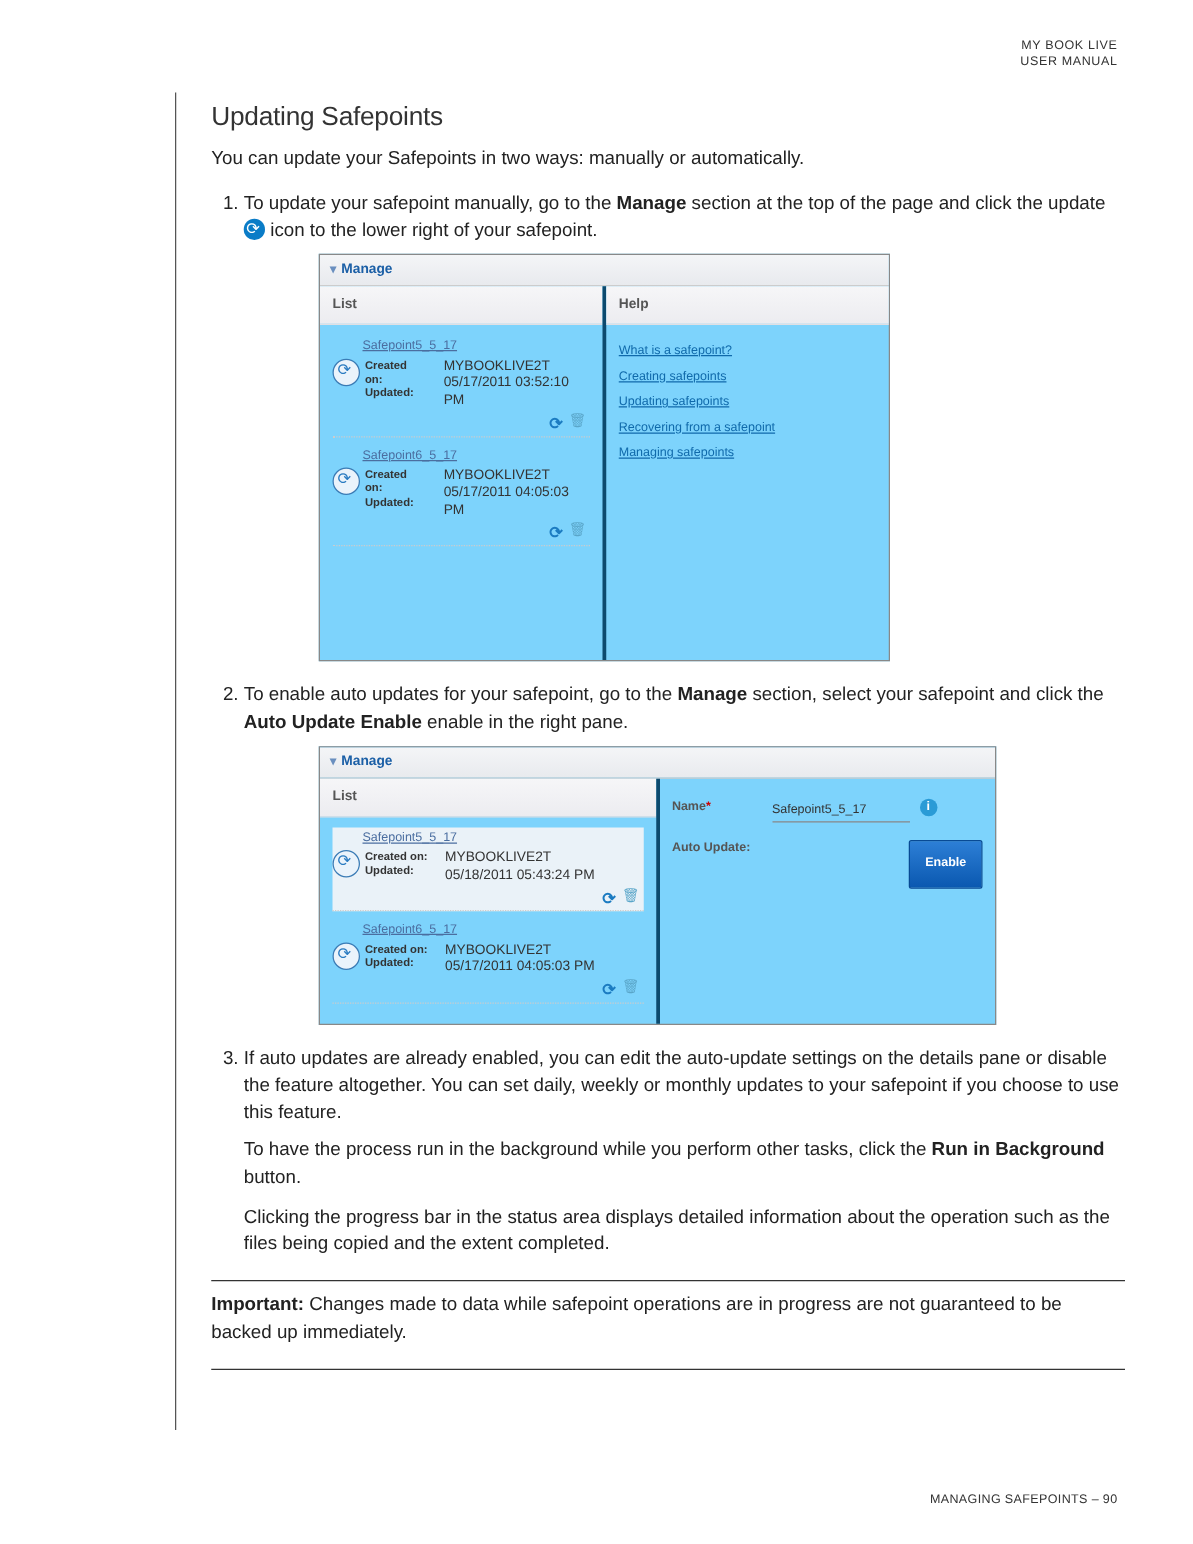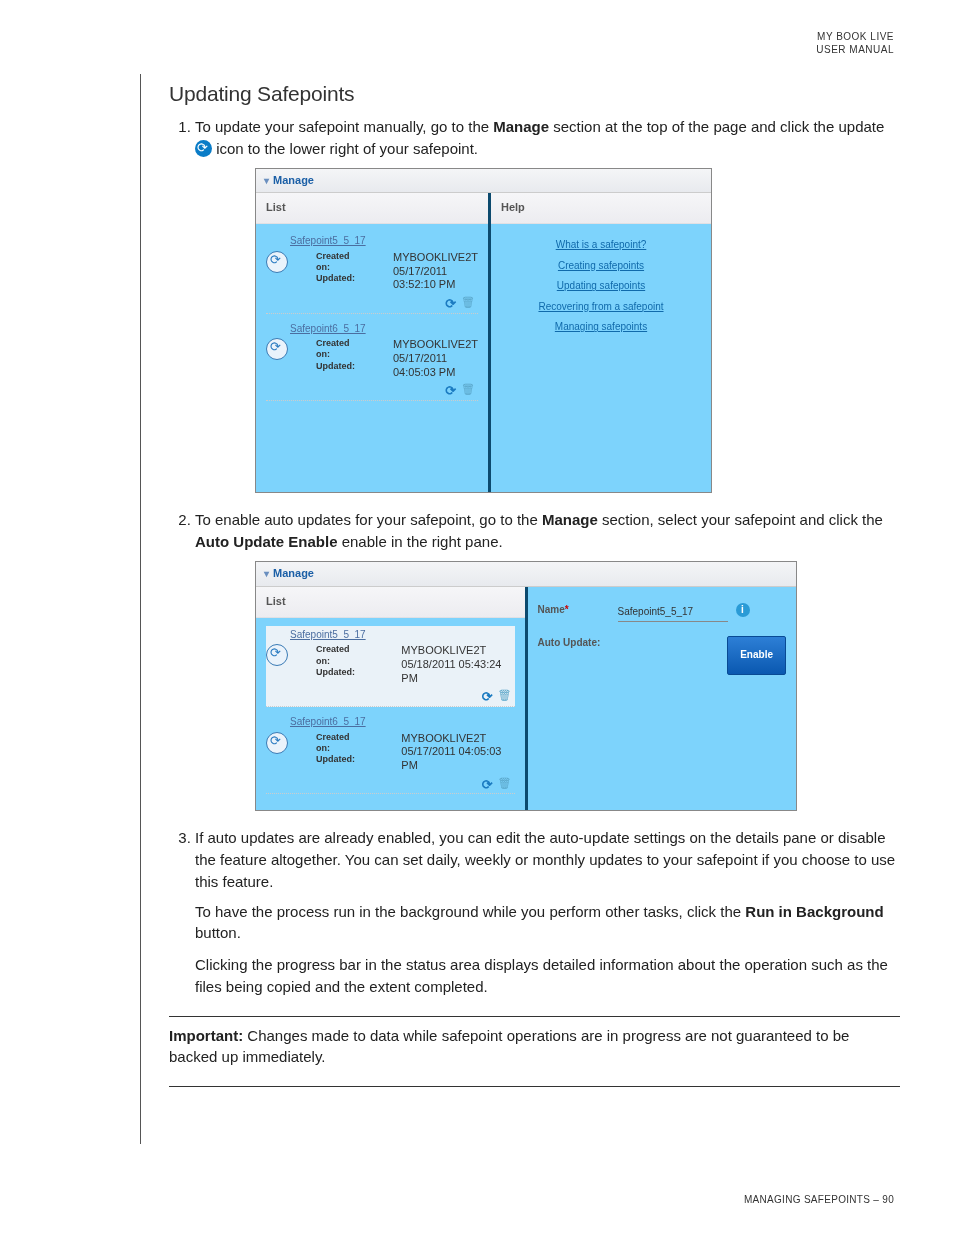--- a/index.html
+++ b/index.html
@@ -102,21 +102,21 @@
   .col-body { padding: 8px 10px 10px 10px; min-height: 240px; }
   .shot2 .col-body { min-height: 120px; }
   .sp-item { padding: 2px 0 4px 0; border-bottom: 1px dotted #ccc; margin-bottom: 6px; }
   .sp-top {
     color: #4b6ea0;
     text-decoration: underline;
     font-size: 10px;
     padding-left: 24px;
     margin-bottom: 2px;
   }
-  .sp-row { display: flex; align-items: flex-start; gap: 24px; }
+  .sp-row { display: flex; align-items: flex-start; }
   .sp-ico {
     width: 20px; height: 20px;
     border: 1px solid #3a7bb5;
     border-radius: 50%;
     position: relative;
     margin-right: 4px;
     flex: 0 0 20px;
     background: #eaf3fb;
   }
   .sp-ico::before {
@@ -138,21 +138,20 @@
   .mini-update { color: #1b7bc1; font-weight: 700; }
   .mini-update::before { content: "⟳"; font-size: 13px; }
   .mini-trash { color: #5aa6c9; }
   .mini-trash::before { content: "🗑"; font-size: 11px; }
   .help-links a {
     display: block;
     color: #106aab;
     text-decoration: underline;
     font-size: 10px;
     margin: 6px 0;
-    text-align: center;
   }
   .detail-row { display: flex; align-items: flex-start; margin: 8px 0 14px 0; }
   .detail-label { width: 80px; font-size: 10px; font-weight: 700; color: #555; }
   .req { color: #c00; }
   .detail-input {
     border-bottom: 1px solid #888;
     font-size: 10px;
     color: #333;
     padding: 2px 0;
     width: 110px;
@@ -197,20 +196,21 @@
 <body>
 
 <div class="page">
   <div class="header-right">
     <div>MY BOOK LIVE</div>
     <div>USER MANUAL</div>
   </div>
 
   <div class="content">
     <h2 class="section-title">Updating Safepoints</h2>
+    <p class="intro">You can update your Safepoints in two ways: manually or automatically.</p>
 
     <ol class="steps">
 
       <li>
         <span>To update your safepoint manually, go to the </span><span class="bold">Manage</span><span> section at the top of the page and click the update </span><span class="inline-icon"></span><span> icon to the lower right of your safepoint.</span>
 
         
         <div class="shot shot1">
           <div class="manage-bar">
             <span class="chev">▾</span><span>Manage</span>

